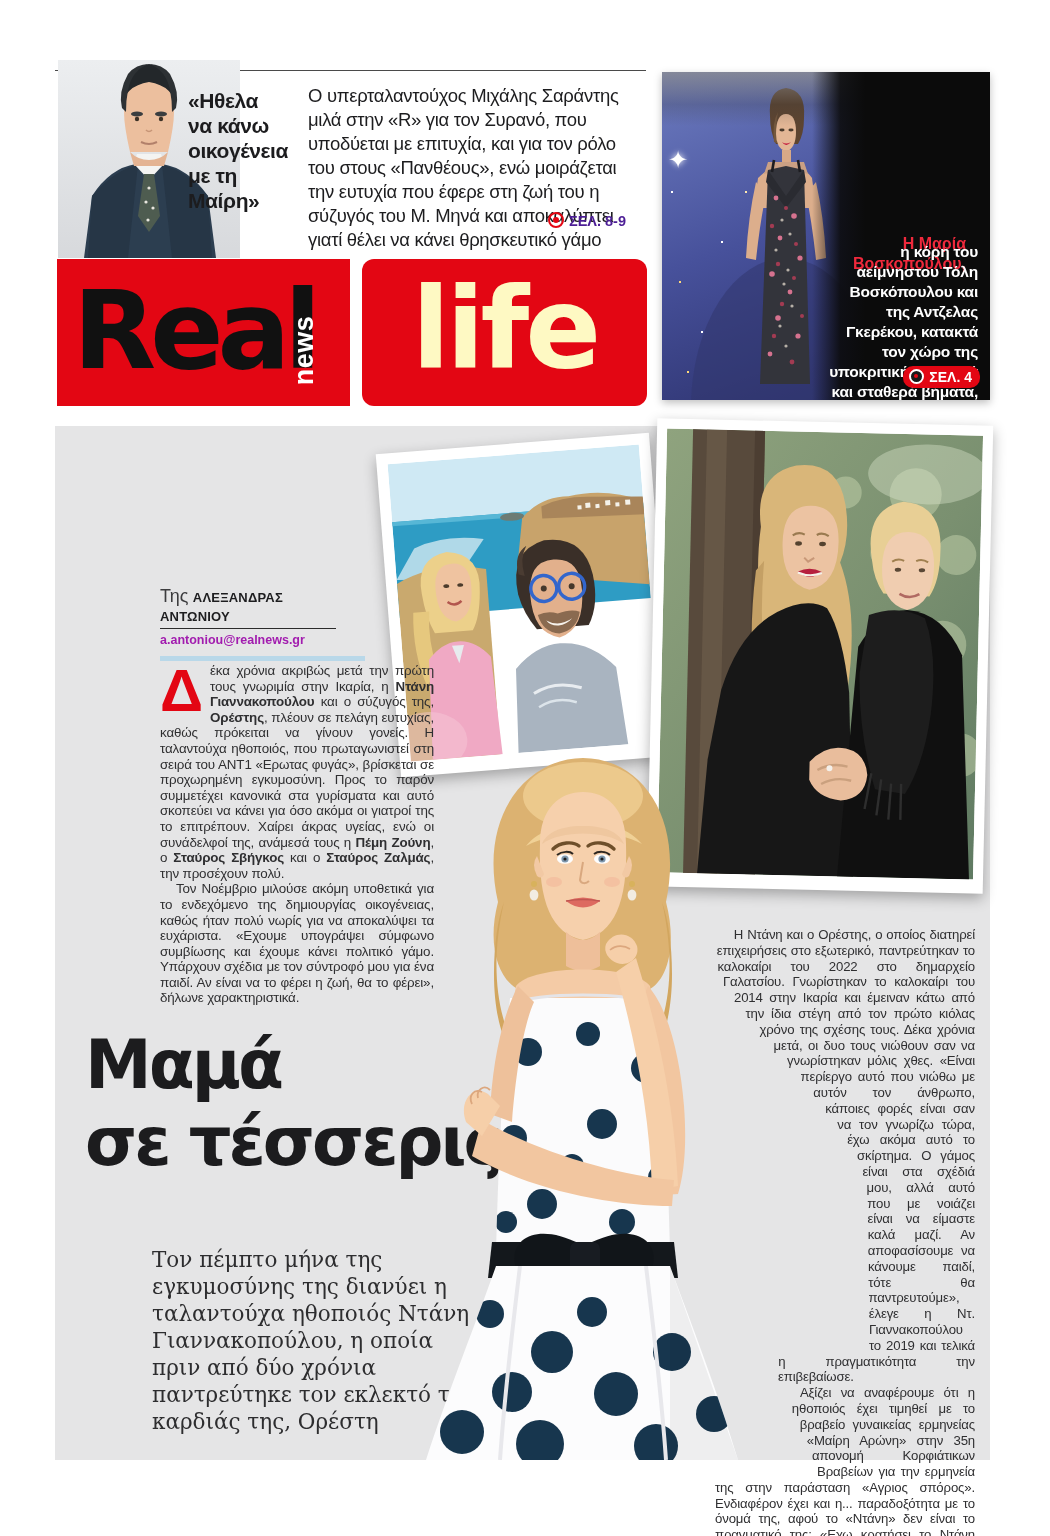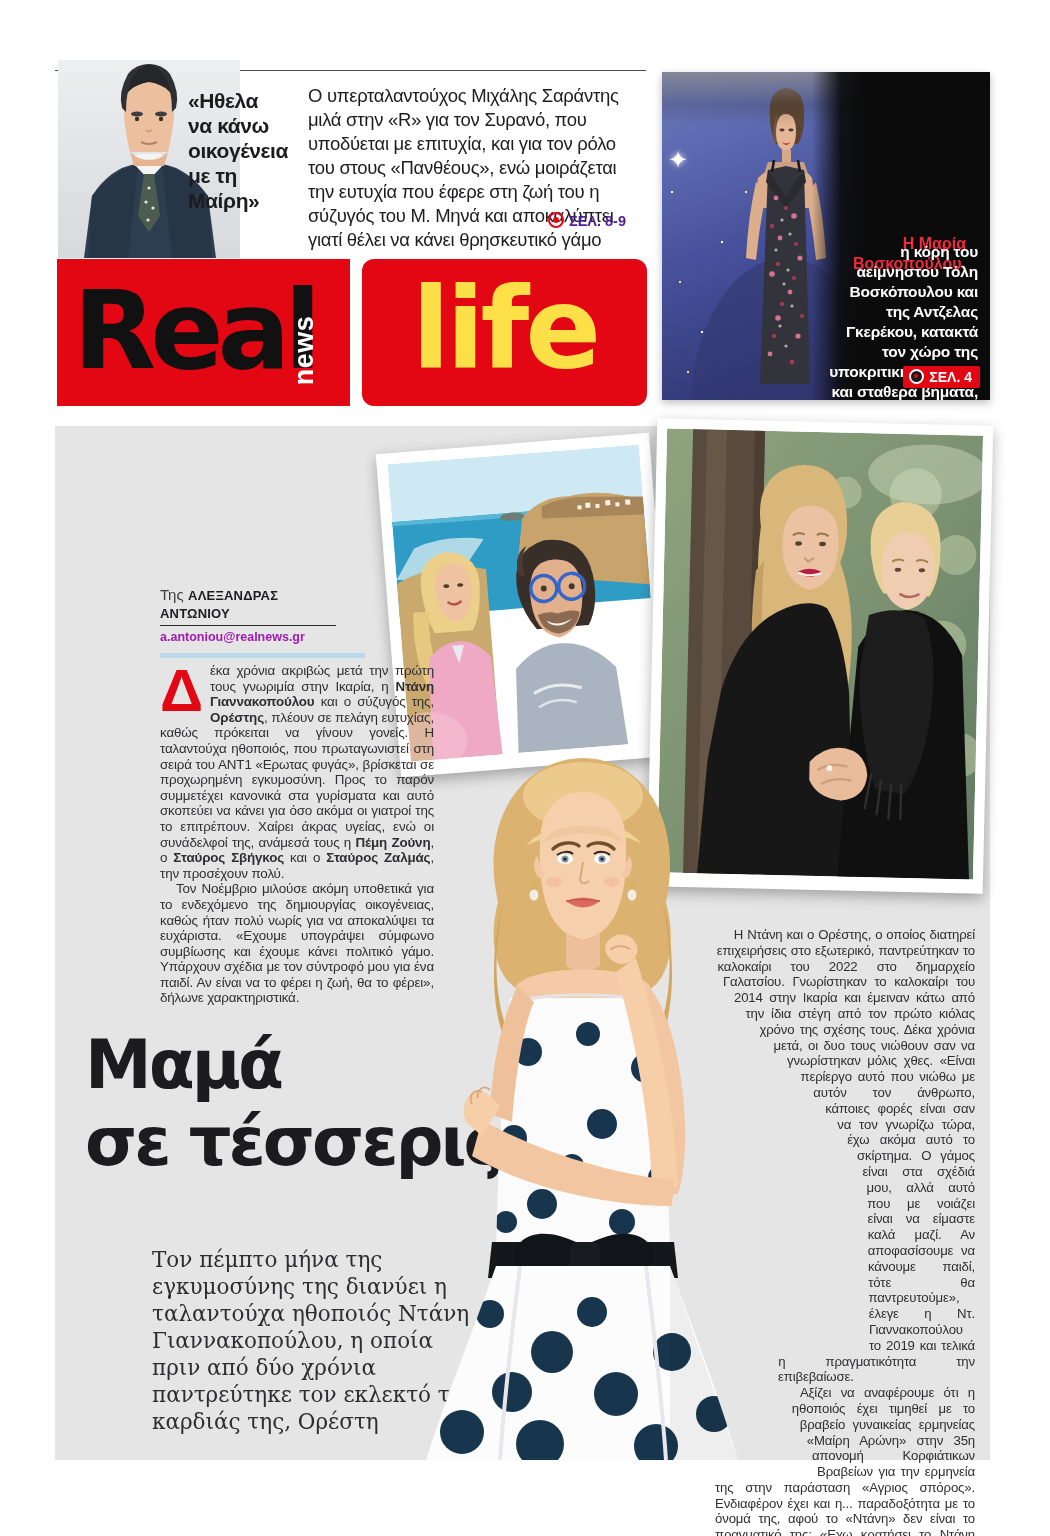--- a/index.html
+++ b/index.html
@@ -18,21 +18,21 @@
   .target-icon{display:inline-block;width:12px;height:12px;border:2.5px solid #e30613;border-radius:50%;
     position:relative;vertical-align:-2px;margin-right:5px;}
   .target-icon::after{content:"";position:absolute;left:3px;top:3px;width:6px;height:6px;border-radius:50%;background:#e30613;}
   
   .brand-real{position:absolute;left:57px;top:259px;width:293px;height:147px;background:#e30613;border-radius:0;}
   .brand-real .real{position:absolute;left:16px;top:8px;font-size:108px;line-height:128px;
     font-weight:900;color:#111;letter-spacing:-6px;font-family:"DejaVu Sans","Liberation Sans",sans-serif;}
   .brand-real .news{position:absolute;right:10px;top:76px;color:#fff;font-weight:bold;font-size:27px;
     letter-spacing:.5px;transform:rotate(-90deg);transform-origin:center;}
   .brand-life{position:absolute;left:362px;top:259px;width:285px;height:147px;background:#e30613;border-radius:12px;
-    text-align:center;color:#fde047;font-weight:900;font-size:112px;line-height:138px;letter-spacing:-4px;
+    text-align:center;color:#fef9c3;font-weight:900;font-size:112px;line-height:138px;letter-spacing:-4px;
     font-family:"DejaVu Sans","Liberation Sans",sans-serif;}
   
   .star-box{position:absolute;left:662px;top:72px;width:328px;height:328px;overflow:hidden;
     background:linear-gradient(160deg,#6d7cc0 0%,#47519b 45%,#262a62 100%);box-shadow:0 3px 8px rgba(0,0,0,.25);}
   .star-box .stars{position:absolute;inset:0;background:
     radial-gradient(2px 2px at 18px 210px,#ffd97a 60%,transparent 61%),
     radial-gradient(2px 2px at 40px 260px,#fff 60%,transparent 61%),
     radial-gradient(2px 2px at 26px 300px,#ffd97a 60%,transparent 61%),
     radial-gradient(2px 2px at 60px 170px,#fff 60%,transparent 61%),
     radial-gradient(1.5px 1.5px at 84px 120px,#ffe9b0 60%,transparent 61%),
@@ -44,32 +44,32 @@
   .star-topfade{position:absolute;left:0;top:0;width:100%;height:54px;
     background:linear-gradient(180deg,rgba(140,140,140,.75),rgba(60,60,60,.25) 60%,transparent);}
   .star-title{position:absolute;right:12px;top:22px;text-align:right;color:#fff;font-weight:900;
     font-size:30px;line-height:33px;letter-spacing:-.5px;}
   .star-title span{display:block;}
   .star-lead{position:absolute;right:12px;top:150px;margin:12px;text-align:right;color:#f0293c;
     font-weight:bold;font-size:16px;line-height:20px;}
   .star-body{position:absolute;right:12px;top:170px;margin:0;width:150px;text-align:right;color:#fff;
     font-weight:bold;font-size:15.5px;line-height:20px;letter-spacing:-.2px;}
   .star-pageref{position:absolute;right:10px;bottom:12px;background:#e30613;color:#fff;font-weight:bold;
-    font-size:14px;padding:3px 8px 3px 6px;border-radius:2px;}
+    font-size:14px;padding:3px 8px 3px 6px;border-radius:10px;}
   .badge-target-icon{display:inline-block;width:11px;height:11px;border:2px solid #fff;border-radius:50%;
     background:#1a1a1a;position:relative;vertical-align:-2px;margin-right:5px;}
   .badge-target-icon::after{content:"";position:absolute;left:2.5px;top:2.5px;width:4px;height:4px;border-radius:50%;background:#e30613;}
   
   .gray-area{position:absolute;left:55px;top:426px;width:935px;height:1034px;background:#e5e5e6;}
   .photo-card{position:absolute;background:#fff;box-shadow:0 5px 14px rgba(0,0,0,.3);}
   .selfie-card{left:333px;top:17px;padding:11px;transform:rotate(-4.5deg);}
   .duo-card{left:597px;top:-4px;padding:10px;transform:rotate(1.3deg);}
   .byline{position:absolute;left:105px;top:160px;width:210px;}
   .byline-row{border-bottom:1.5px solid #2b2b2b;padding-bottom:3px;width:176px;}
-  .byline-prefix{font-size:15px;color:#3c3c3e;}
+  .byline-prefix{font-size:18px;color:#3c3c3e;}
   .byline-name{font-size:13px;font-weight:bold;color:#1d1d1f;letter-spacing:.2px;}
   .byline-email{margin-top:4px;font-size:12.5px;font-weight:bold;color:#a21caf;}
   .byline-bar{margin-top:9px;width:205px;height:5px;background:#b9d8e9;}
   .left-col{position:absolute;left:105px;top:237px;width:274px;font-size:13.4px;line-height:15.6px;
     text-align:justify;color:#2f2f31;letter-spacing:-.15px;}
   .left-col p{margin:0;}
   .left-col .p2{text-indent:16px;}
   .dropcap{float:left;font-size:60px;line-height:48px;font-weight:900;color:#e30613;margin:4px 7px 0 0;}
   .headline{position:absolute;left:30px;top:572px;font-weight:900;color:#1c1c1e;font-size:67px;
     line-height:77px;letter-spacing:-3px;font-family:"DejaVu Sans","Liberation Sans",sans-serif;margin-top:29px;}

